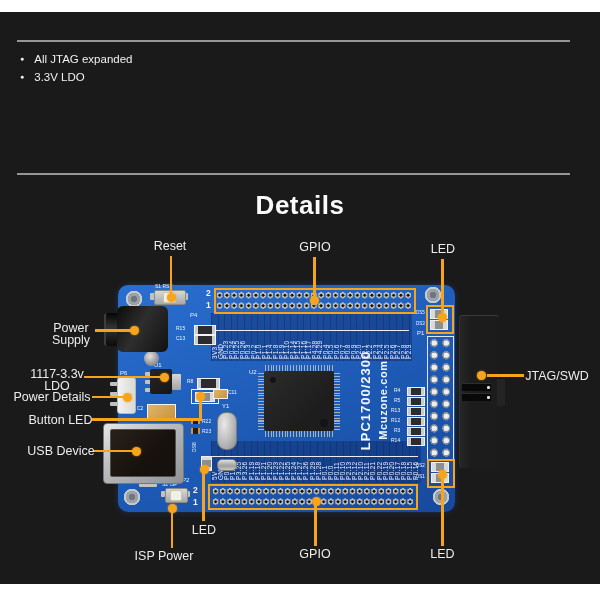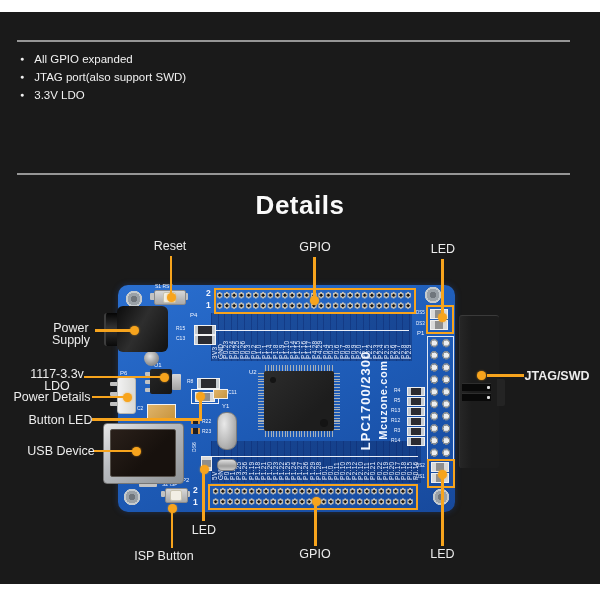--- a/index.html
+++ b/index.html
@@ -59,22 +59,21 @@
   .ycap{border:1px solid #f2f2f2;background:linear-gradient(135deg,#e0b469,#c8953f);z-index:6;}
 </style>
 </head>
 <body>
 
 <div class="abs panel"></div>
 <div class="abs rule" style="left:17px;top:40px;width:553px;"></div>
 <div class="abs rule" style="left:17px;top:173px;width:553px;"></div>
 
 <div class="abs features">
-    <span class="feature-item">All GPIO expanded</span>
-    <span class="feature-item">JTAG port(also support SWD)</span>
+    <span class="feature-item">All JTAG expanded</span>
     <span class="feature-item">3.3V LDO</span>
   </div>
 
 <div class="abs details-title">Details</div>
 
 <div class="abs board"></div>
 
 <div class="abs hole" style="left:125px;top:290px;"></div>
 <div class="abs hole" style="left:424px;top:286px;"></div>
 <div class="abs hole" style="left:123px;top:488px;"></div>
@@ -308,31 +307,31 @@
 
 <div class="abs ann" style="left:17px;top:414px;width:87px;">Button LED</div>
 <div class="abs oline" style="left:92px;top:418.3px;width:110px;height:2.5px;"></div>
 <div class="abs oline" style="left:199.3px;top:398px;width:2.5px;height:22px;"></div>
 <div class="abs odot" style="left:196px;top:391.5px;"></div>
 
 <div class="abs ann" style="left:16px;top:445px;width:90px;">USB Device</div>
 <div class="abs oline" style="left:94px;top:449.8px;width:39px;height:2.5px;"></div>
 <div class="abs odot" style="left:131.5px;top:446.5px;"></div>
 
-<div class="abs ann" style="left:124px;top:550px;width:80px;">ISP Button</div>
+<div class="abs ann" style="left:124px;top:550px;width:80px;">ISP Power</div>
 <div class="abs oline" style="left:170.8px;top:511px;width:2.5px;height:37px;"></div>
 <div class="abs odot" style="left:168px;top:503.5px;"></div>
 
 <div class="abs ann" style="left:174px;top:524px;width:60px;">LED</div>
 <div class="abs oline" style="left:202.3px;top:473px;width:2.5px;height:48px;"></div>
 <div class="abs odot" style="left:199.5px;top:465px;"></div>
 
 <div class="abs ann" style="left:285px;top:548px;width:60px;">GPIO</div>
 <div class="abs oline" style="left:314.3px;top:505px;width:2.5px;height:41px;"></div>
 <div class="abs odot" style="left:311.5px;top:496.5px;"></div>
 
 <div class="abs ann" style="left:412px;top:548px;width:61px;">LED</div>
 <div class="abs oline" style="left:441.3px;top:478px;width:2.5px;height:68px;"></div>
 <div class="abs odot" style="left:438px;top:470px;"></div>
 
-<div class="abs ann" style="left:522px;top:370px;width:70px;font-weight:bold;">JTAG/SWD</div>
+<div class="abs ann" style="left:522px;top:370px;width:70px;">JTAG/SWD</div>
 <div class="abs oline" style="left:487px;top:374.3px;width:37px;height:2.5px;"></div>
 <div class="abs odot" style="left:476.5px;top:371px;"></div>
 
 </body></html>

